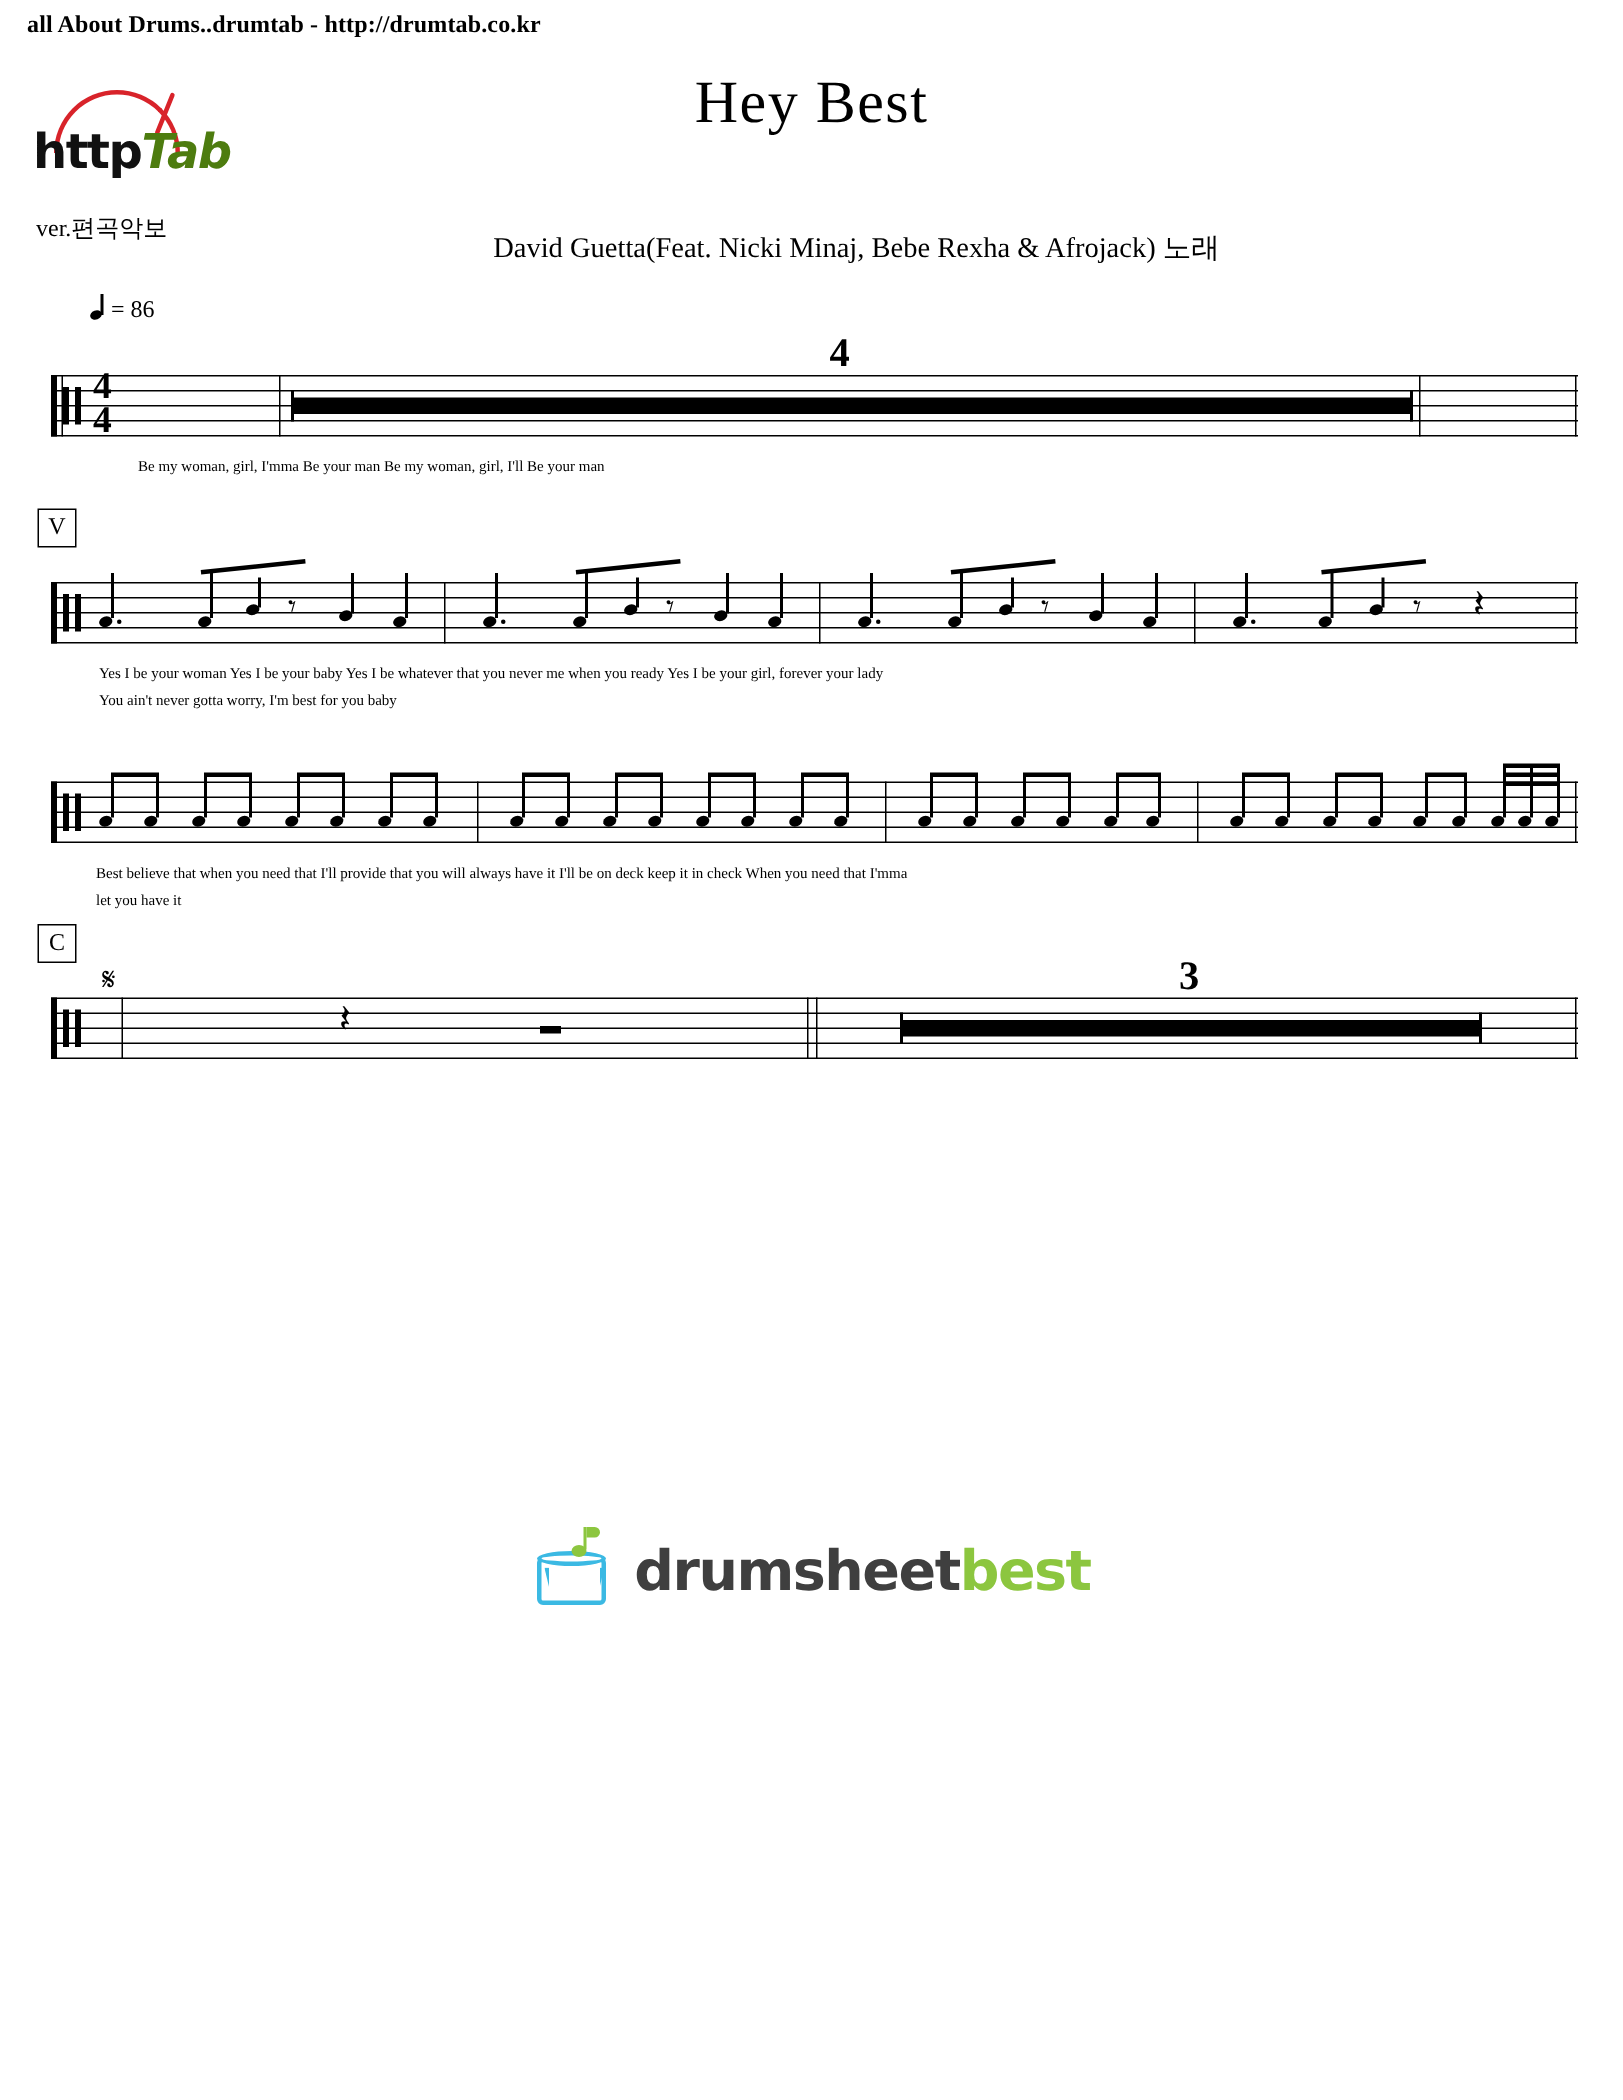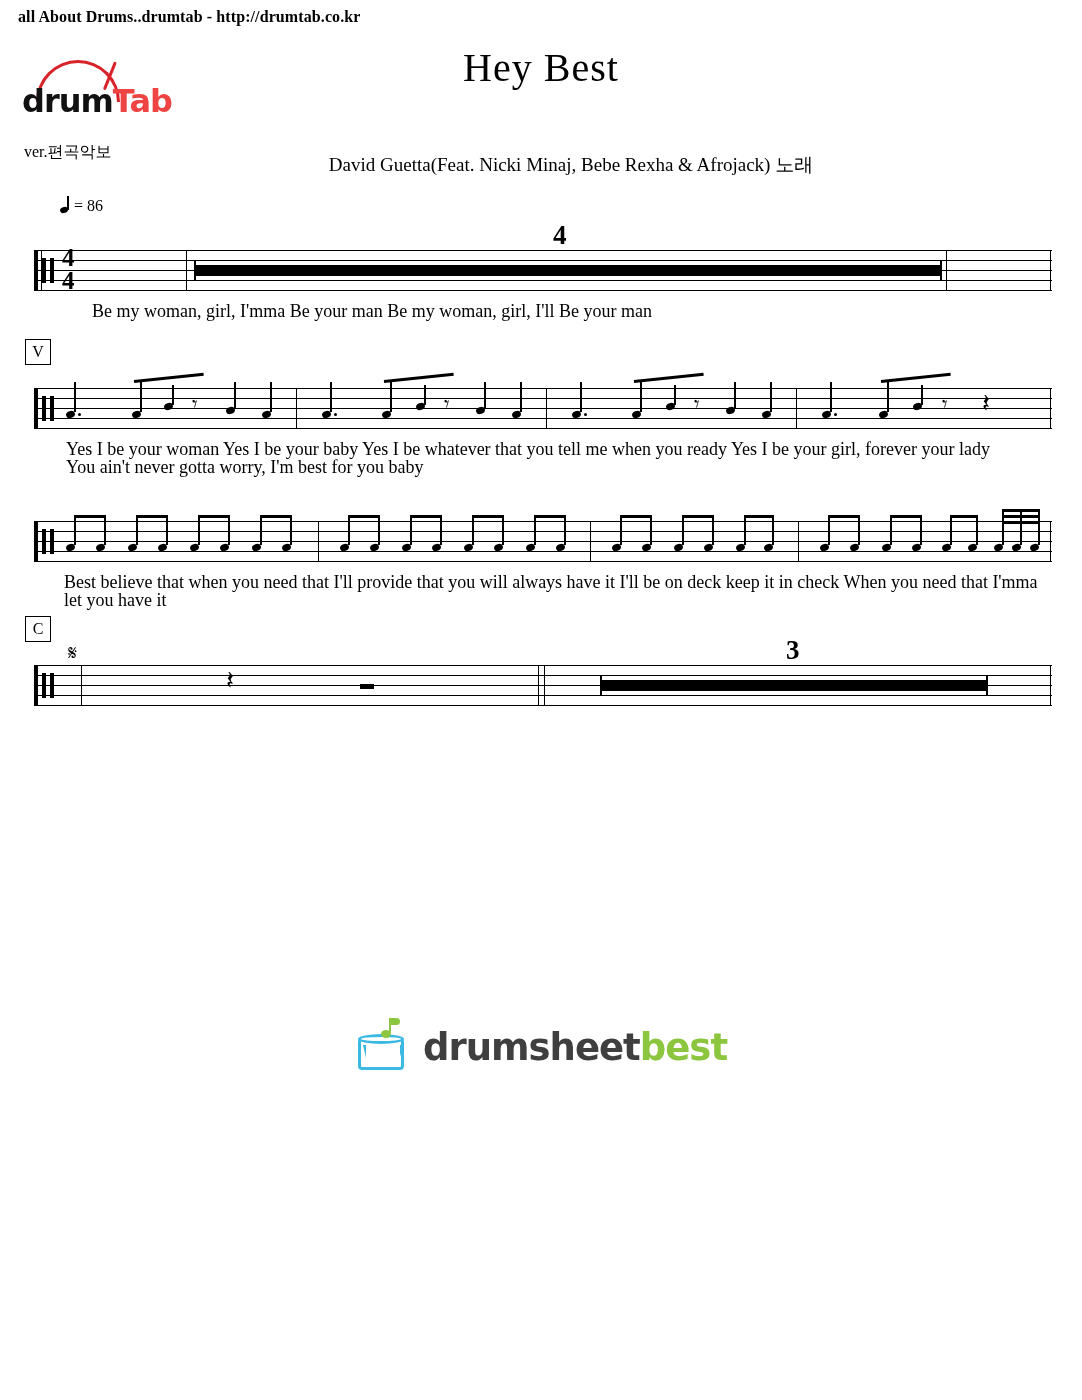--- a/index.html
+++ b/index.html
@@ -71,21 +71,22 @@
     position: absolute;
     left: 0px;
     top: 22px;
     font-family: "DejaVu Sans", sans-serif;
     font-weight: bold;
     font-size: 32px;
     letter-spacing: -1px;
     color: #111;
   }
   .logo-text .hl {
-    color: #ef4444;
+    color: #4d7c0f;
+    font-style: italic;
   }
   .ver-text {
     position: absolute;
     top: 142px;
     left: 24px;
     font-family: "Liberation Serif", serif;
     font-size: 16px;
   }
 
   
@@ -252,21 +253,21 @@
     font-size: 16px;
     text-align: center;
     line-height: 23px;
     background: #fff;
   }
 
   
   .lyrics {
     position: absolute;
     font-family: "Liberation Serif", serif;
-    font-size: 18px;
+    font-size: 10px;
     line-height: 19px;
     white-space: nowrap;
   }
 
   
   .notegroup {
     position: absolute;
     top: 0;
     left: 0;
     width: 1018px;
@@ -420,21 +421,21 @@
 <body>
 
 <div class="page">
 
   <div class="site-header">all About Drums..drumtab - http://drumtab.co.kr</div>
 
   <div class="logo-block">
     <div class="logo-wrap">
       <div class="logo-arc"></div>
       <div class="logo-stick"></div>
-      <div class="logo-text"><span>drum</span><span class="hl">Tab</span></div>
+      <div class="logo-text"><span>http</span><span class="hl">Tab</span></div>
     </div>
   </div>
   <div class="ver-text">ver.편곡악보</div>
 
   <div class="song-title">Hey Best</div>
   <div class="artist-line">David Guetta(Feat. Nicki Minaj, Bebe Rexha &amp; Afrojack) 노래</div>
 
   <div class="tempo">
     <span class="qnote"></span>
     <span>= 86</span>
@@ -537,21 +538,21 @@
       <div class="nh" style="left:845px; top:23px;"></div>
       <div class="stem" style="left:853px; top:-6px; height:30px;"></div>
       <div class="beam" style="left:847px; top:-8px; width:70px; transform:rotate(-6deg); transform-origin:left center;"></div>
       <div class="nh" style="left:879px; top:15px;"></div>
       <div class="stem" style="left:887px; top:-3px; height:20px;"></div>
       <div class="rest8" style="left:908px; top:6px;">𝄾</div>
       <div class="rest4" style="left:948px; top:2px;">𝄽</div>
     </div>
 
     <div class="barline" style="left:1016px;"></div>
-    <div class="lyrics" style="left:32px; top:52px;">Yes I be your woman Yes I be your baby Yes I be whatever that you tell me when you ready Yes I be your girl, forever your lady</div>
+    <div class="lyrics" style="left:32px; top:52px;">Yes I be your woman Yes I be your baby Yes I be whatever that you never me when you ready Yes I be your girl, forever your lady</div>
     <div class="lyrics" style="left:32px; top:70px;">You ain't never gotta worry, I'm best for you baby</div>
   </div>
 
   <div class="system" style="top:521px;">
     <div class="staff">
       <div class="line l0"></div>
         <div class="line l1"></div>
         <div class="line l2"></div>
         <div class="line l3"></div>
         <div class="line l4"></div>

